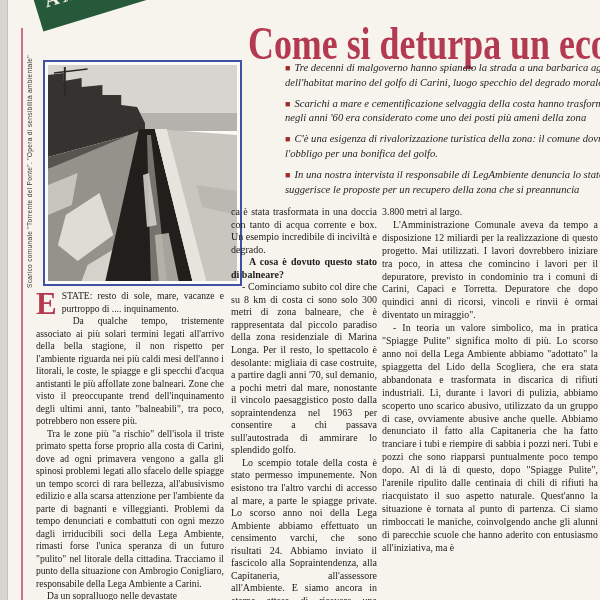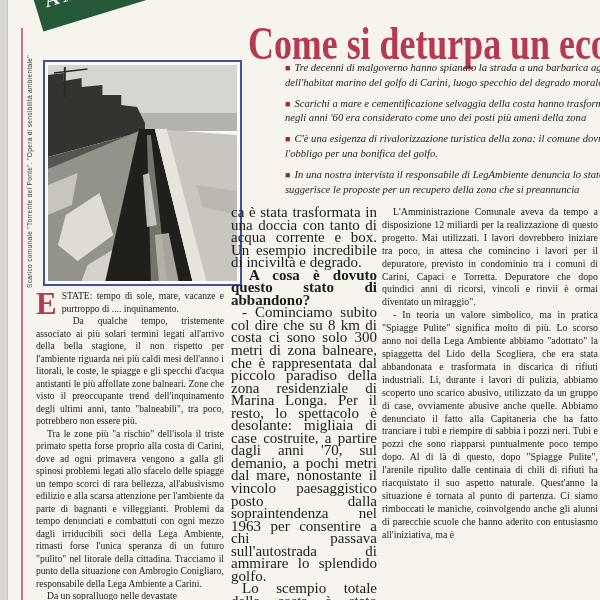--- a/index.html
+++ b/index.html
@@ -50,21 +50,21 @@
     position:absolute;left:43px;top:60px;width:199px;height:226px;
     border:2px solid #3f51a3;background:#fbfaf6;padding:3px;box-sizing:border-box;
   }
   .photo-frame svg{display:block;width:100%;height:100%;}
   
   .col{position:absolute;overflow:hidden;text-align:justify;}
   .col p{margin:0;}
   .col .ind{text-indent:11px;}
   .col .q{font-weight:bold;text-indent:18px;}
   .col-left{left:36px;top:290px;width:188px;height:310px;font-size:9.6px;line-height:12.5px;}
-  .col-mid{left:231px;top:206px;width:146px;height:394px;font-size:15px;line-height:12.55px;}
+  .col-mid{left:231px;top:206px;width:146px;height:394px;font-size:10px;line-height:12.55px;}
   .col-right{left:382px;top:206px;width:216px;height:394px;font-size:9.9px;line-height:12.9px;}
   .dropcap{
     float:left;color:#b43a52;font-weight:bold;font-size:31px;line-height:25px;
     margin:1px 5px 0 0;font-family:"Liberation Serif",serif;
   }
 </style>
 </head>
 <body>
 
 <div class="page">
@@ -113,31 +113,32 @@
       <polygon points="108,170 122,168 132,216 112,216" fill="#bdbbb2" opacity="0.85"></polygon>
 
       <polygon points="108,64 191,70 191,216 146,216" fill="#c8c6bf"></polygon>
       <polygon points="108,64 120,64 160,216 146,216" fill="#e6e4dc"></polygon>
 
       <polygon points="150,120 191,126 191,150 156,142" fill="#b4b2aa" opacity="0.7"></polygon>
     </svg>
   </figure>
 
   <div class="col col-left">
-    <p><span class="dropcap">E</span><span>STATE: tempo di sole, mare, vacanze e purtroppo di .... inquinamento.</span></p>
+    <p><span class="dropcap">E</span><span>STATE: resto di sole, mare, vacanze e purtroppo di .... inquinamento.</span></p>
     <p class="ind">Da qualche tempo, tristemente associato ai più solari termini legati all'arrivo della bella stagione, il non rispetto per l'ambiente riguarda nei più caldi mesi dell'anno i litorali, le coste, le spiagge e gli specchi d'acqua antistanti le più affollate zone balneari. Zone che visto il preoccupante trend dell'inquinamento degli ultimi anni, tanto "balneabili", tra poco, potrebbero non essere più.</p>
     <p class="ind">Tra le zone più  "a rischio" dell'isola il triste primato spetta  forse proprio alla costa di Carini, dove ad ogni primavera vengono a galla gli spinosi problemi legati allo sfacelo delle spiagge un tempo scorci di rara bellezza, all'abusivismo edilizio e alla scarsa attenzione per l'ambiente da parte di bagnanti e villeggianti. Problemi da tempo denunciati e combattuti con ogni mezzo dagli irriducibili soci della Lega Ambiente, rimasti forse l'unica speranza di un futuro "pulito" nel litorale della cittadina. Tracciamo il punto della situazione con Ambrogio Conigliaro, responsabile della Lega Ambiente a Carini.</p>
     <p class="ind">Da un sopralluogo nelle devastate</p>
   </div>
 
   <div class="col col-mid">
     <p>ca è stata trasformata in una doccia con tanto di acqua corrente e box. Un esempio incredibile di inciviltà e degrado.</p>
-    <p class="q">A cosa è dovuto questo stato di abbandono?</p>
+    <p class="q">A cosa è dovuto questo stato di balneare?</p>
     <p class="ind">- Cominciamo subito col dire che su 8 km di costa ci sono solo 300 metri di zona balneare, che è rappresentata dal  piccolo paradiso della zona residenziale di Marina Longa. Per il resto, lo spettacolo è desolante: migliaia di case costruite, a partire dagli anni '70, sul demanio, a pochi metri dal mare, nonostante il vincolo paesaggistico posto dalla sopraintendenza nel 1963 per consentire a chi passava sull'autostrada di ammirare lo splendido golfo.</p>
     <p class="ind">Lo scempio totale della costa è stato permesso impunemente. Non esistono tra l'altro varchi di accesso al mare, a parte le spiagge private. Lo scorso anno noi della Lega Ambiente abbiamo effettuato un censimento varchi, che sono risultati 24. Abbiamo inviato il fascicolo alla Sopraintendenza, alla Capitaneria, all'assessore all'Ambiente. E siamo ancora in eterna attesa  di ricevere una risposta. Sappiamo che è stata stanziata una cifra per il progetto di apertura delle vie d'accesso al mare, poi il bilancio è stato bocciato, quindi tra gare d'appalto e tempi di esecuzione passeranno ancora dei mesi. Logico chiedersi a cosa servono gli accessi al mare se la spiaggia è praticamente ridotta a una discarica e se fare il bagno a mare significa correre il rischio di prendere una malattia. Su 8 Km di costa abbiamo censito sette scarichi: due della zona</p>
   </div>
 
   <div class="col col-right">
+    <p>3.800 metri al largo.</p>
     <p class="ind">L'Amministrazione Comunale aveva da tempo a disposizione 12 miliardi per la realizzazione di questo progetto. Mai utilizzati. I lavori dovrebbero iniziare tra poco, in attesa che comincino i lavori per il depuratore, previsto in condominio tra i comuni di Carini, Capaci e Torretta. Depuratore che dopo quindici anni di ricorsi, vincoli e rinvii è ormai diventato un miraggio".</p>
     <p class="ind">- In teoria un valore simbolico, ma in pratica "Spiagge Pulite" significa molto di più. Lo scorso anno noi della Lega Ambiente abbiamo "adottato" la spiaggetta del Lido della Scogliera, che era stata abbandonata e trasformata in discarica di rifiuti industriali. Lì, durante i lavori di pulizia, abbiamo scoperto uno scarico abusivo, utilizzato da un gruppo di case, ovviamente abusive anche quelle. Abbiamo denunciato il fatto alla Capitaneria che ha  fatto tranciare i tubi e riempire  di sabbia i pozzi neri. Tubi e pozzi che sono riapparsi puntualmente poco tempo dopo. Al di là di questo, dopo "Spiagge Pulite", l'arenile ripulito dalle centinaia di chili di rifiuti ha riacquistato il suo aspetto naturale. Quest'anno la situazione è tornata al punto di partenza. Ci siamo rimboccati le maniche, coinvolgendo anche gli alunni di parecchie scuole che hanno aderito con entusiasmo all'iniziativa, ma è</p>
   </div>
 
 </div>
 
 </body></html>

